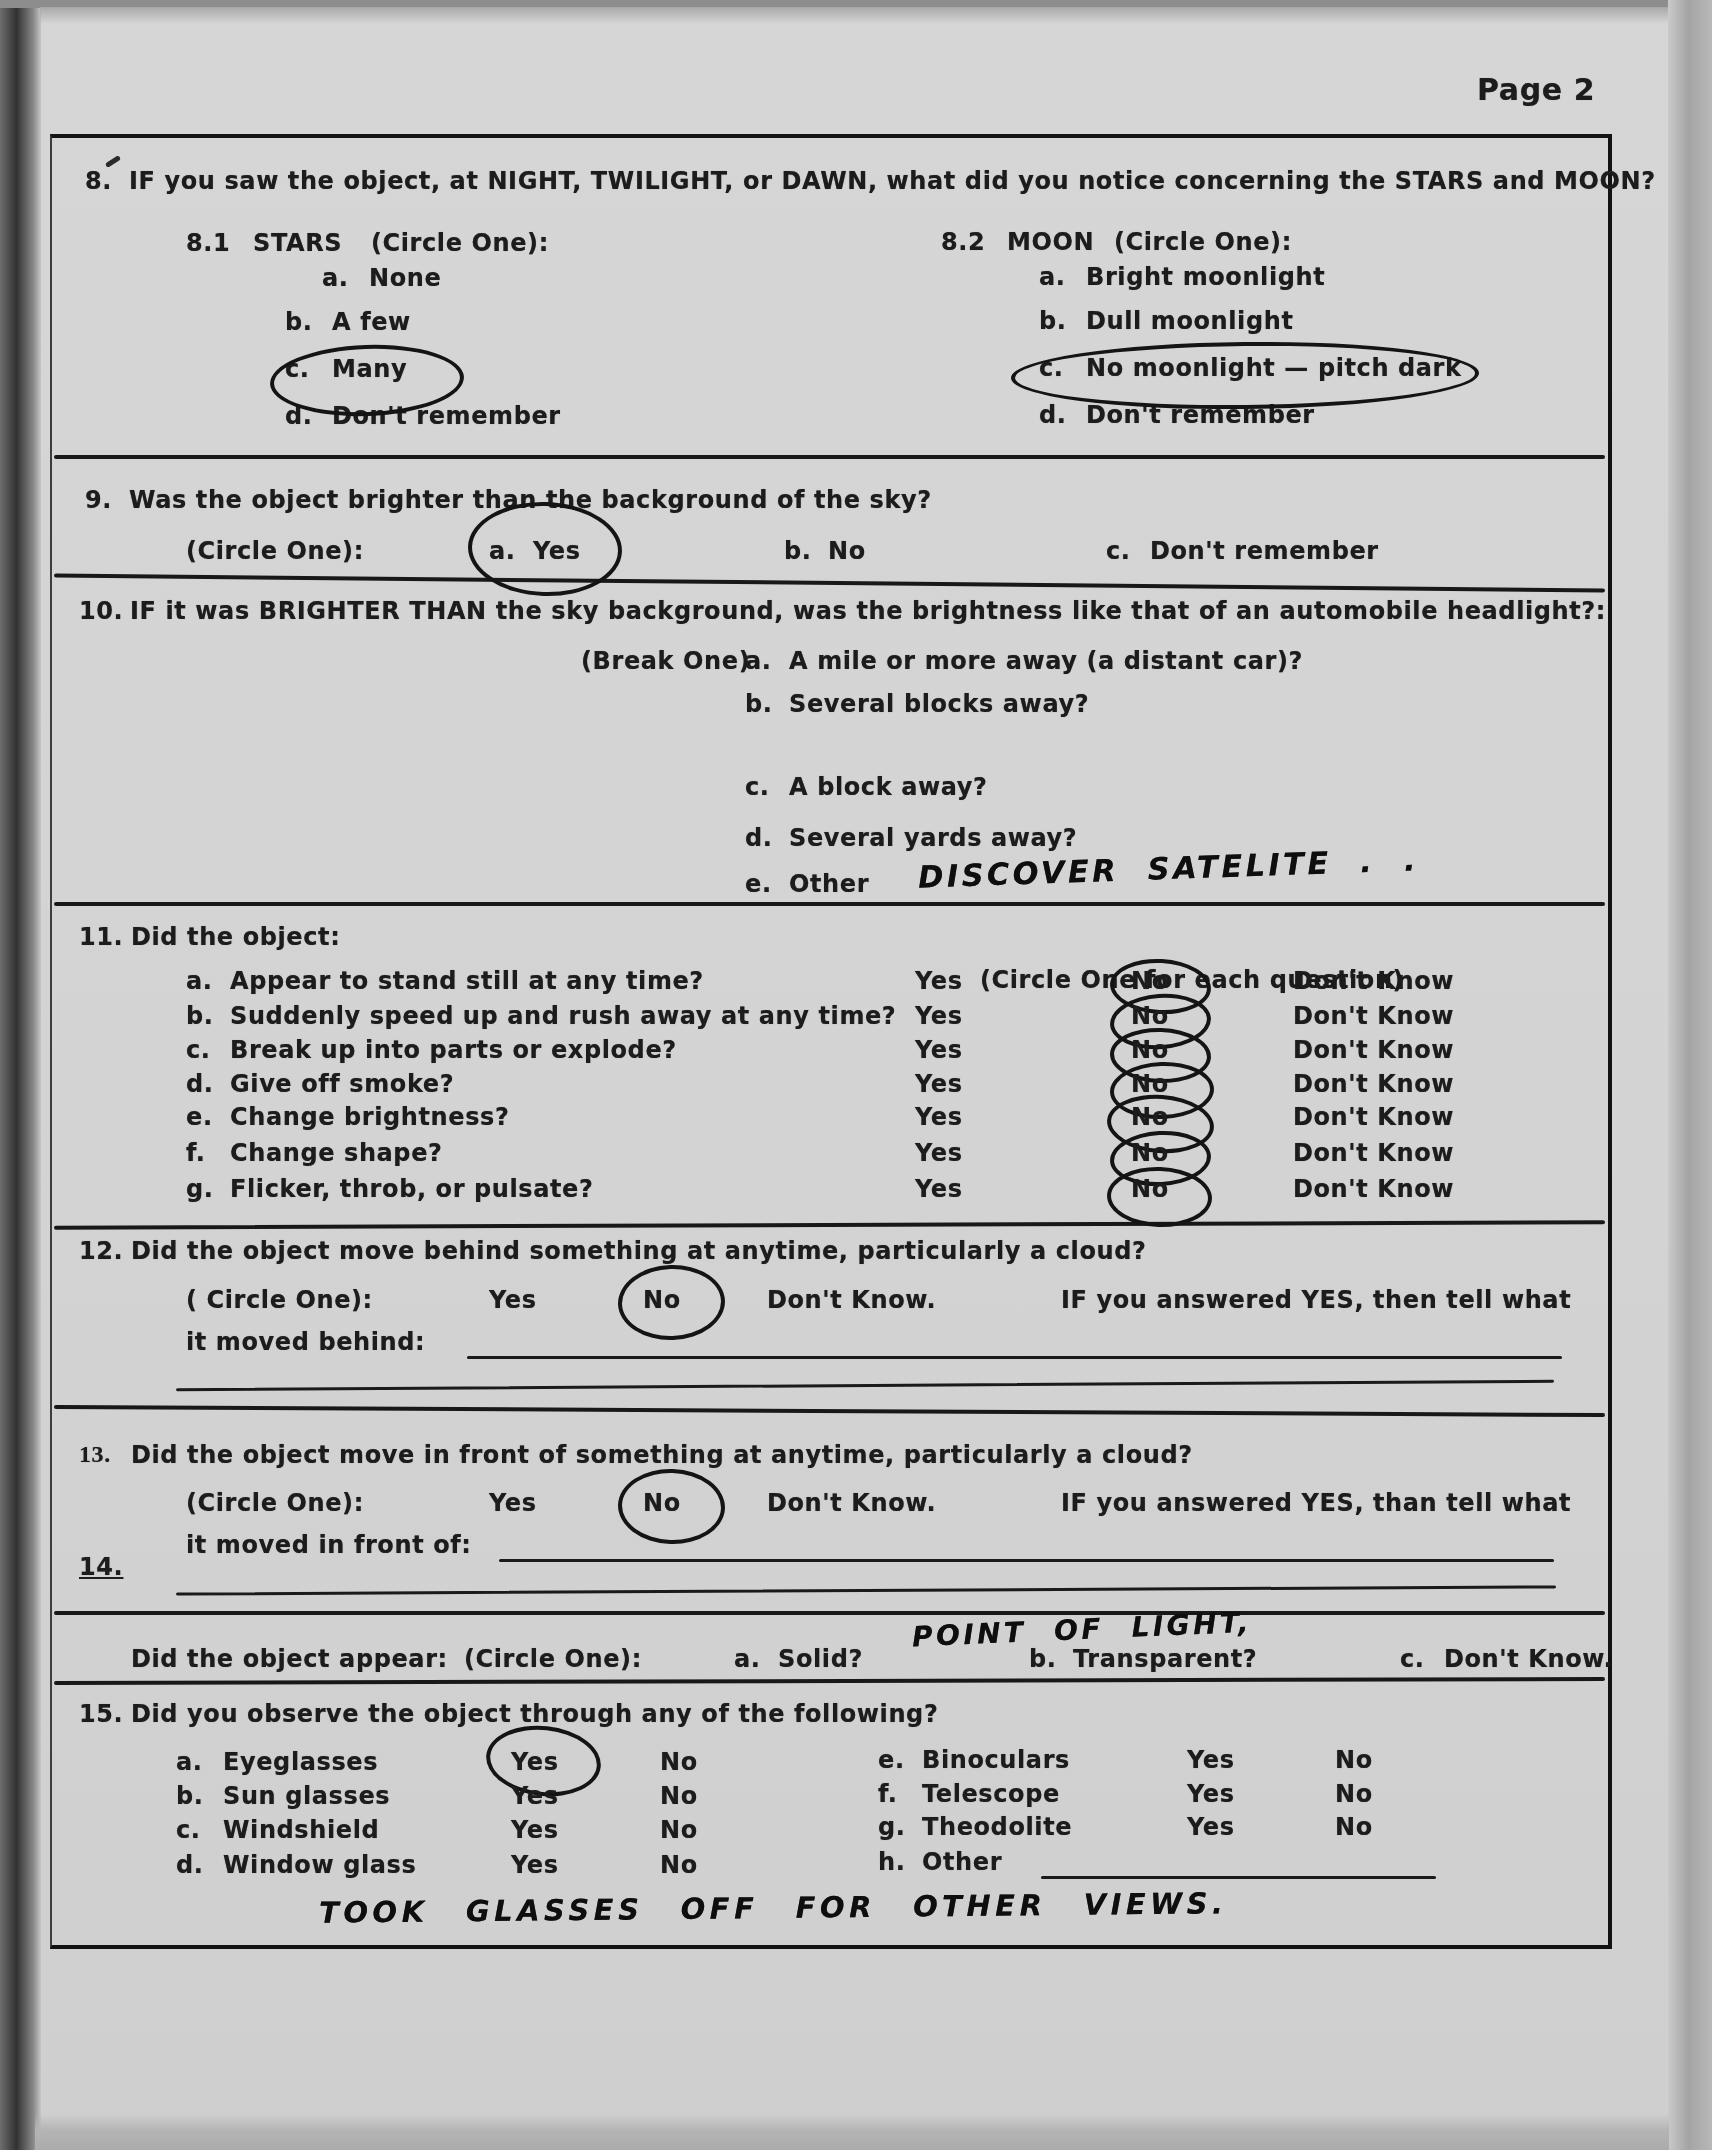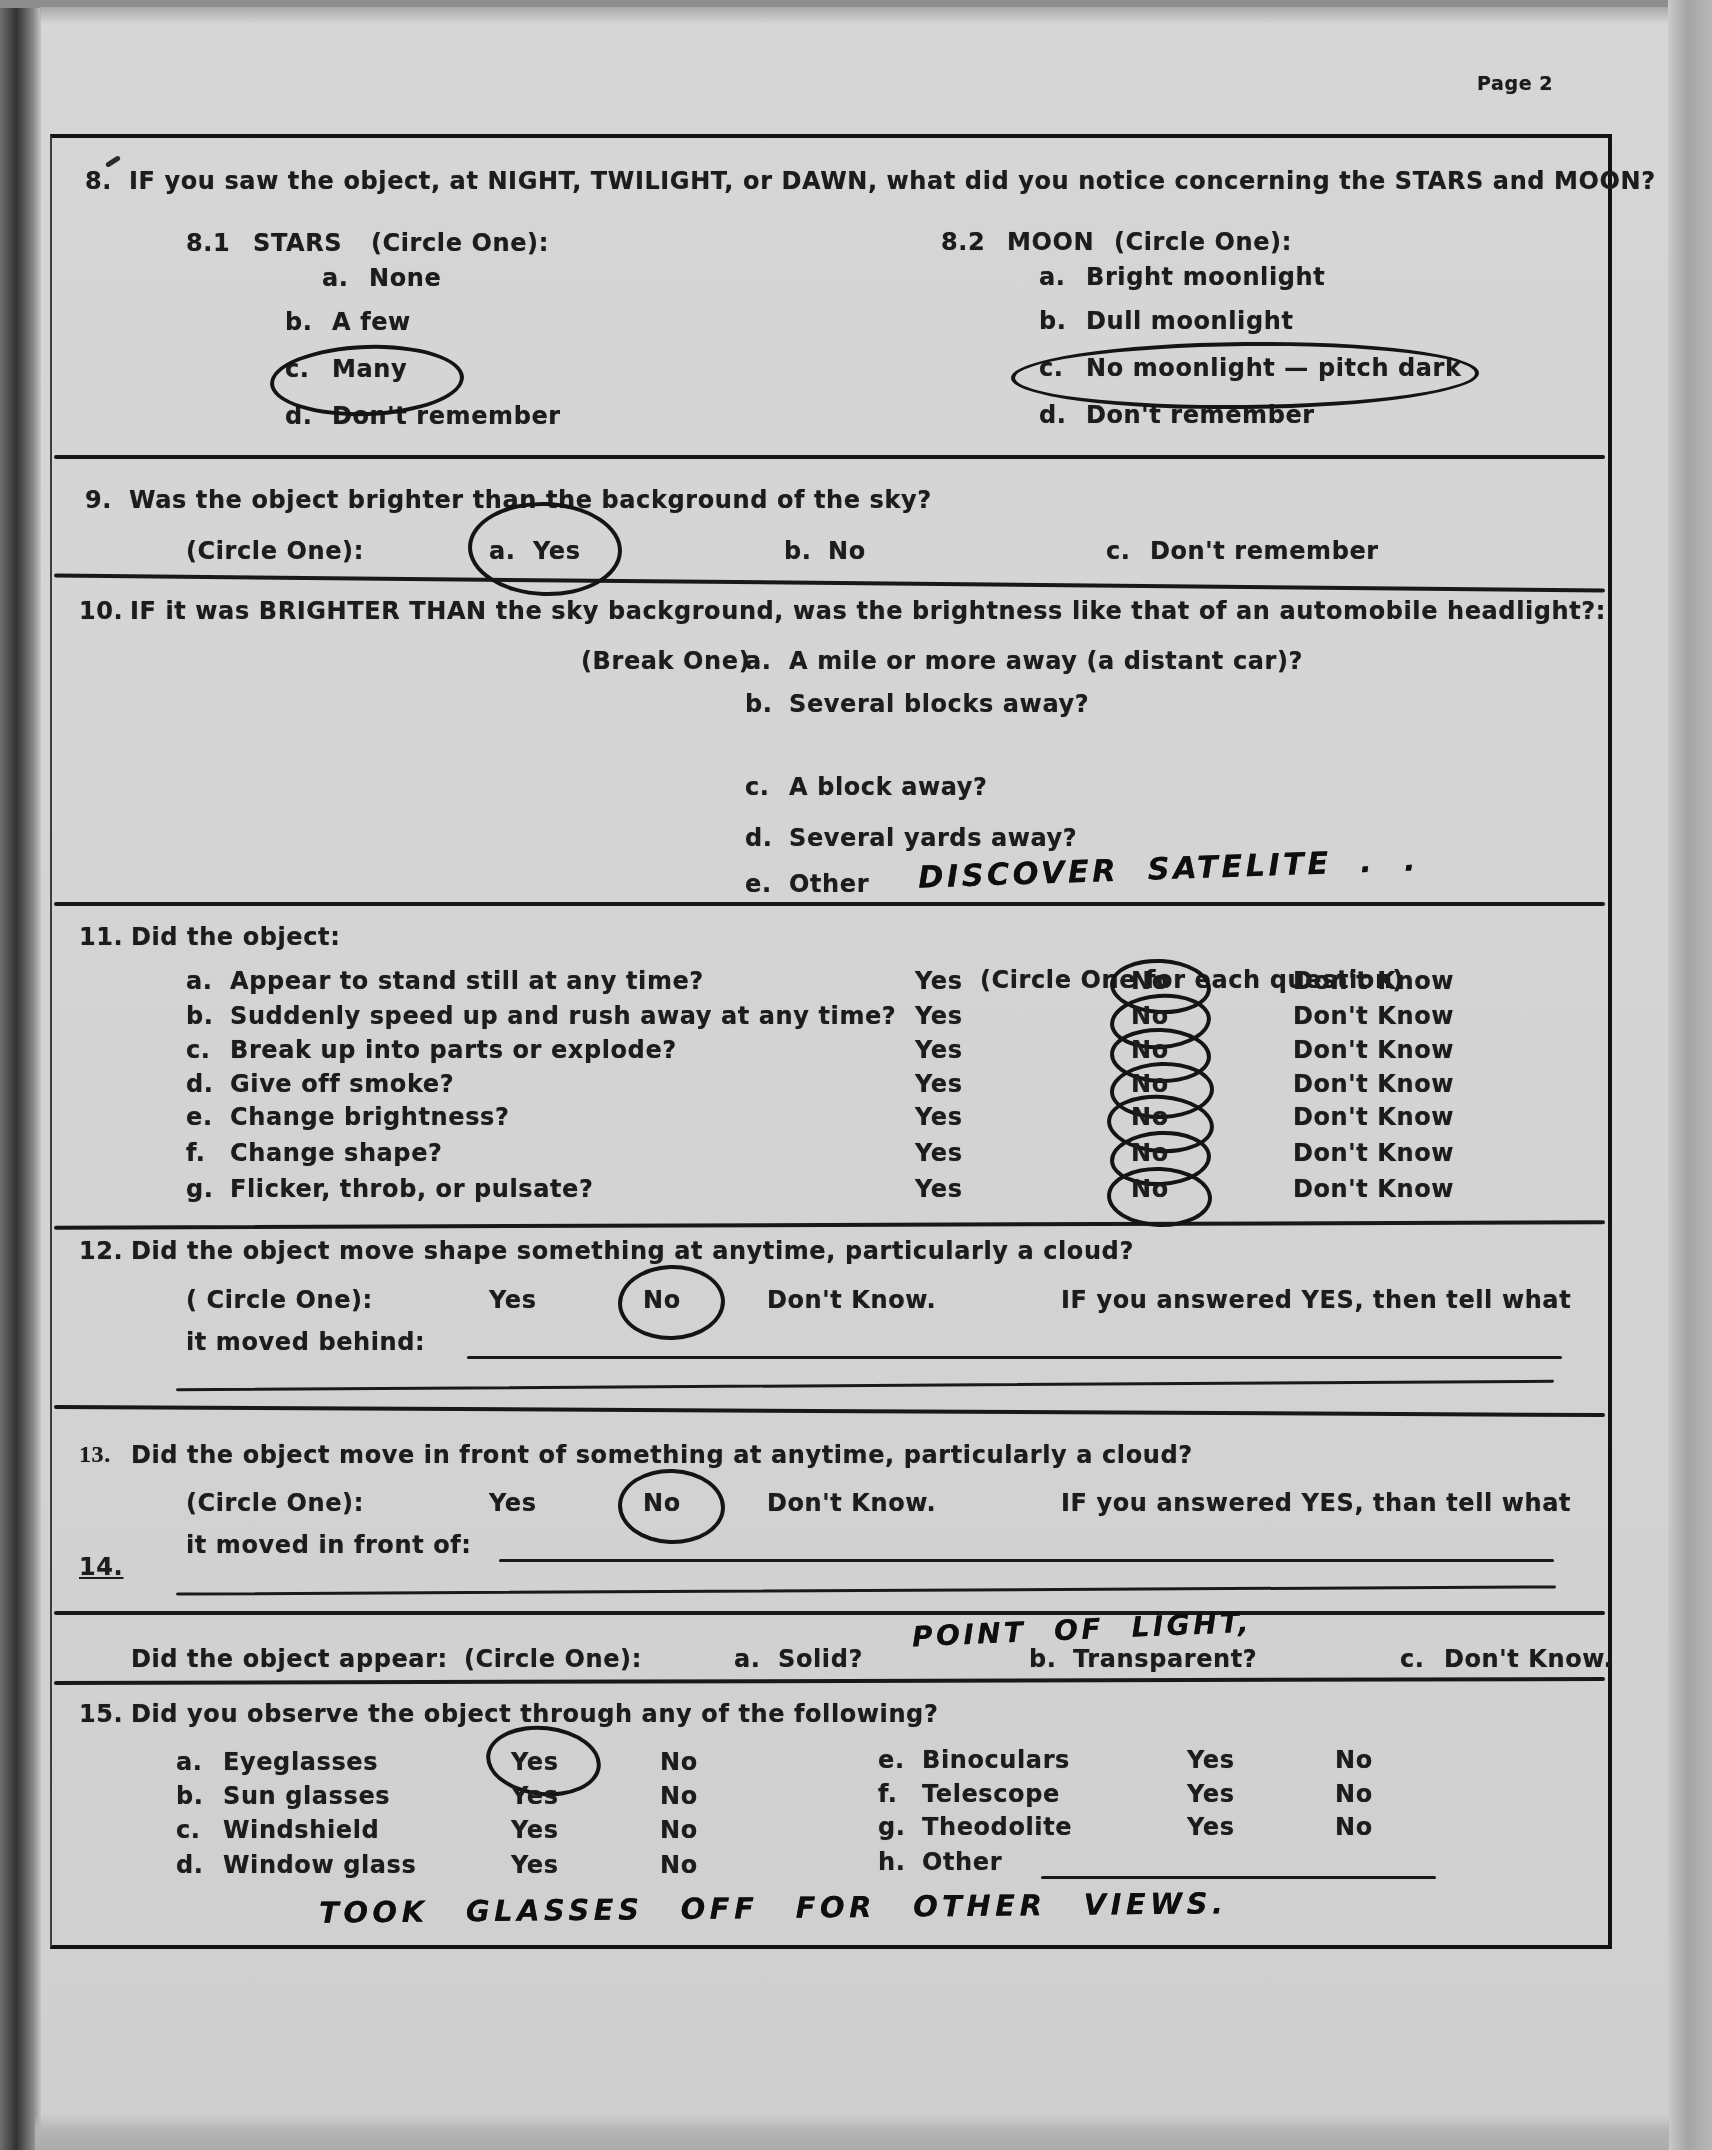--- a/index.html
+++ b/index.html
@@ -36,21 +36,21 @@
 <body>
 
 <div class="scan">
   <div class="paper"></div>
   <div class="edge-left"></div>
   <div class="edge-top"></div>
   <div class="top-shade"></div>
   <div class="edge-right"></div>
   <div class="bottom-shade"></div>
 
-  <div class="t" style="left:1477px;top:72px;font-size:19px;font-weight:700;">Page 2</div>
+  <div class="t" style="left:1477px;top:72px;font-size:30px;font-weight:700;">Page 2</div>
 
   <div class="formbox"></div>
   <div class="mark"></div>
 
   <div class="rule" style="top:455px;"></div>
   <div class="rule" style="top:581px;transform:rotate(0.55deg);"></div>
   <div class="rule" style="top:902px;"></div>
   <div class="rule" style="top:1223px;transform:rotate(-0.2deg);"></div>
   <div class="rule" style="top:1409px;transform:rotate(0.3deg);"></div>
   <div class="rule" style="top:1611px;"></div>
@@ -137,21 +137,21 @@
   <div class="t" style="left:1293px;top:1139px;">Don't Know</div>
   <div class="circle" style="left:1110px;top:1131px;width:93px;height:47px;transform:rotate(-3deg);"></div>
 
   <div class="t" style="left:186px;top:1175px;"><span class="lt78">g.</span><span>Flicker, throb, or pulsate?</span></div>
   <div class="t" style="left:915px;top:1175px;">Yes</div>
   <div class="t" style="left:1131px;top:1175px;">No</div>
   <div class="t" style="left:1293px;top:1175px;">Don't Know</div>
   <div class="circle" style="left:1107px;top:1167px;width:97px;height:52px;transform:rotate(2deg);"></div>
 
   <div class="t" style="left:79px;top:1237px;">12.</div>
-  <div class="t" style="left:131px;top:1237px;">Did the object move shape something at anytime, particularly a cloud?</div>
+  <div class="t" style="left:131px;top:1237px;">Did the object move behind something at anytime, particularly a cloud?</div>
   <div class="t it" style="left:186px;top:1286px;">( Circle One):</div>
   <div class="t" style="left:489px;top:1286px;">Yes</div>
   <div class="t" style="left:643px;top:1286px;">No</div>
   <div class="t" style="left:767px;top:1286px;">Don't Know.</div>
   <div class="t" style="left:1061px;top:1286px;">IF you answered YES, then tell what</div>
   <div class="circle" style="left:618px;top:1265px;width:99px;height:67px;border-width:4.5px;transform:rotate(-2deg);"></div>
   <div class="t" style="left:186px;top:1328px;">it moved behind:</div>
   <div class="uline" style="left:467px;top:1356px;width:1095px;"></div>
   <div class="uline" style="left:176px;top:1384px;width:1378px;transform:rotate(-0.35deg);"></div>
 

